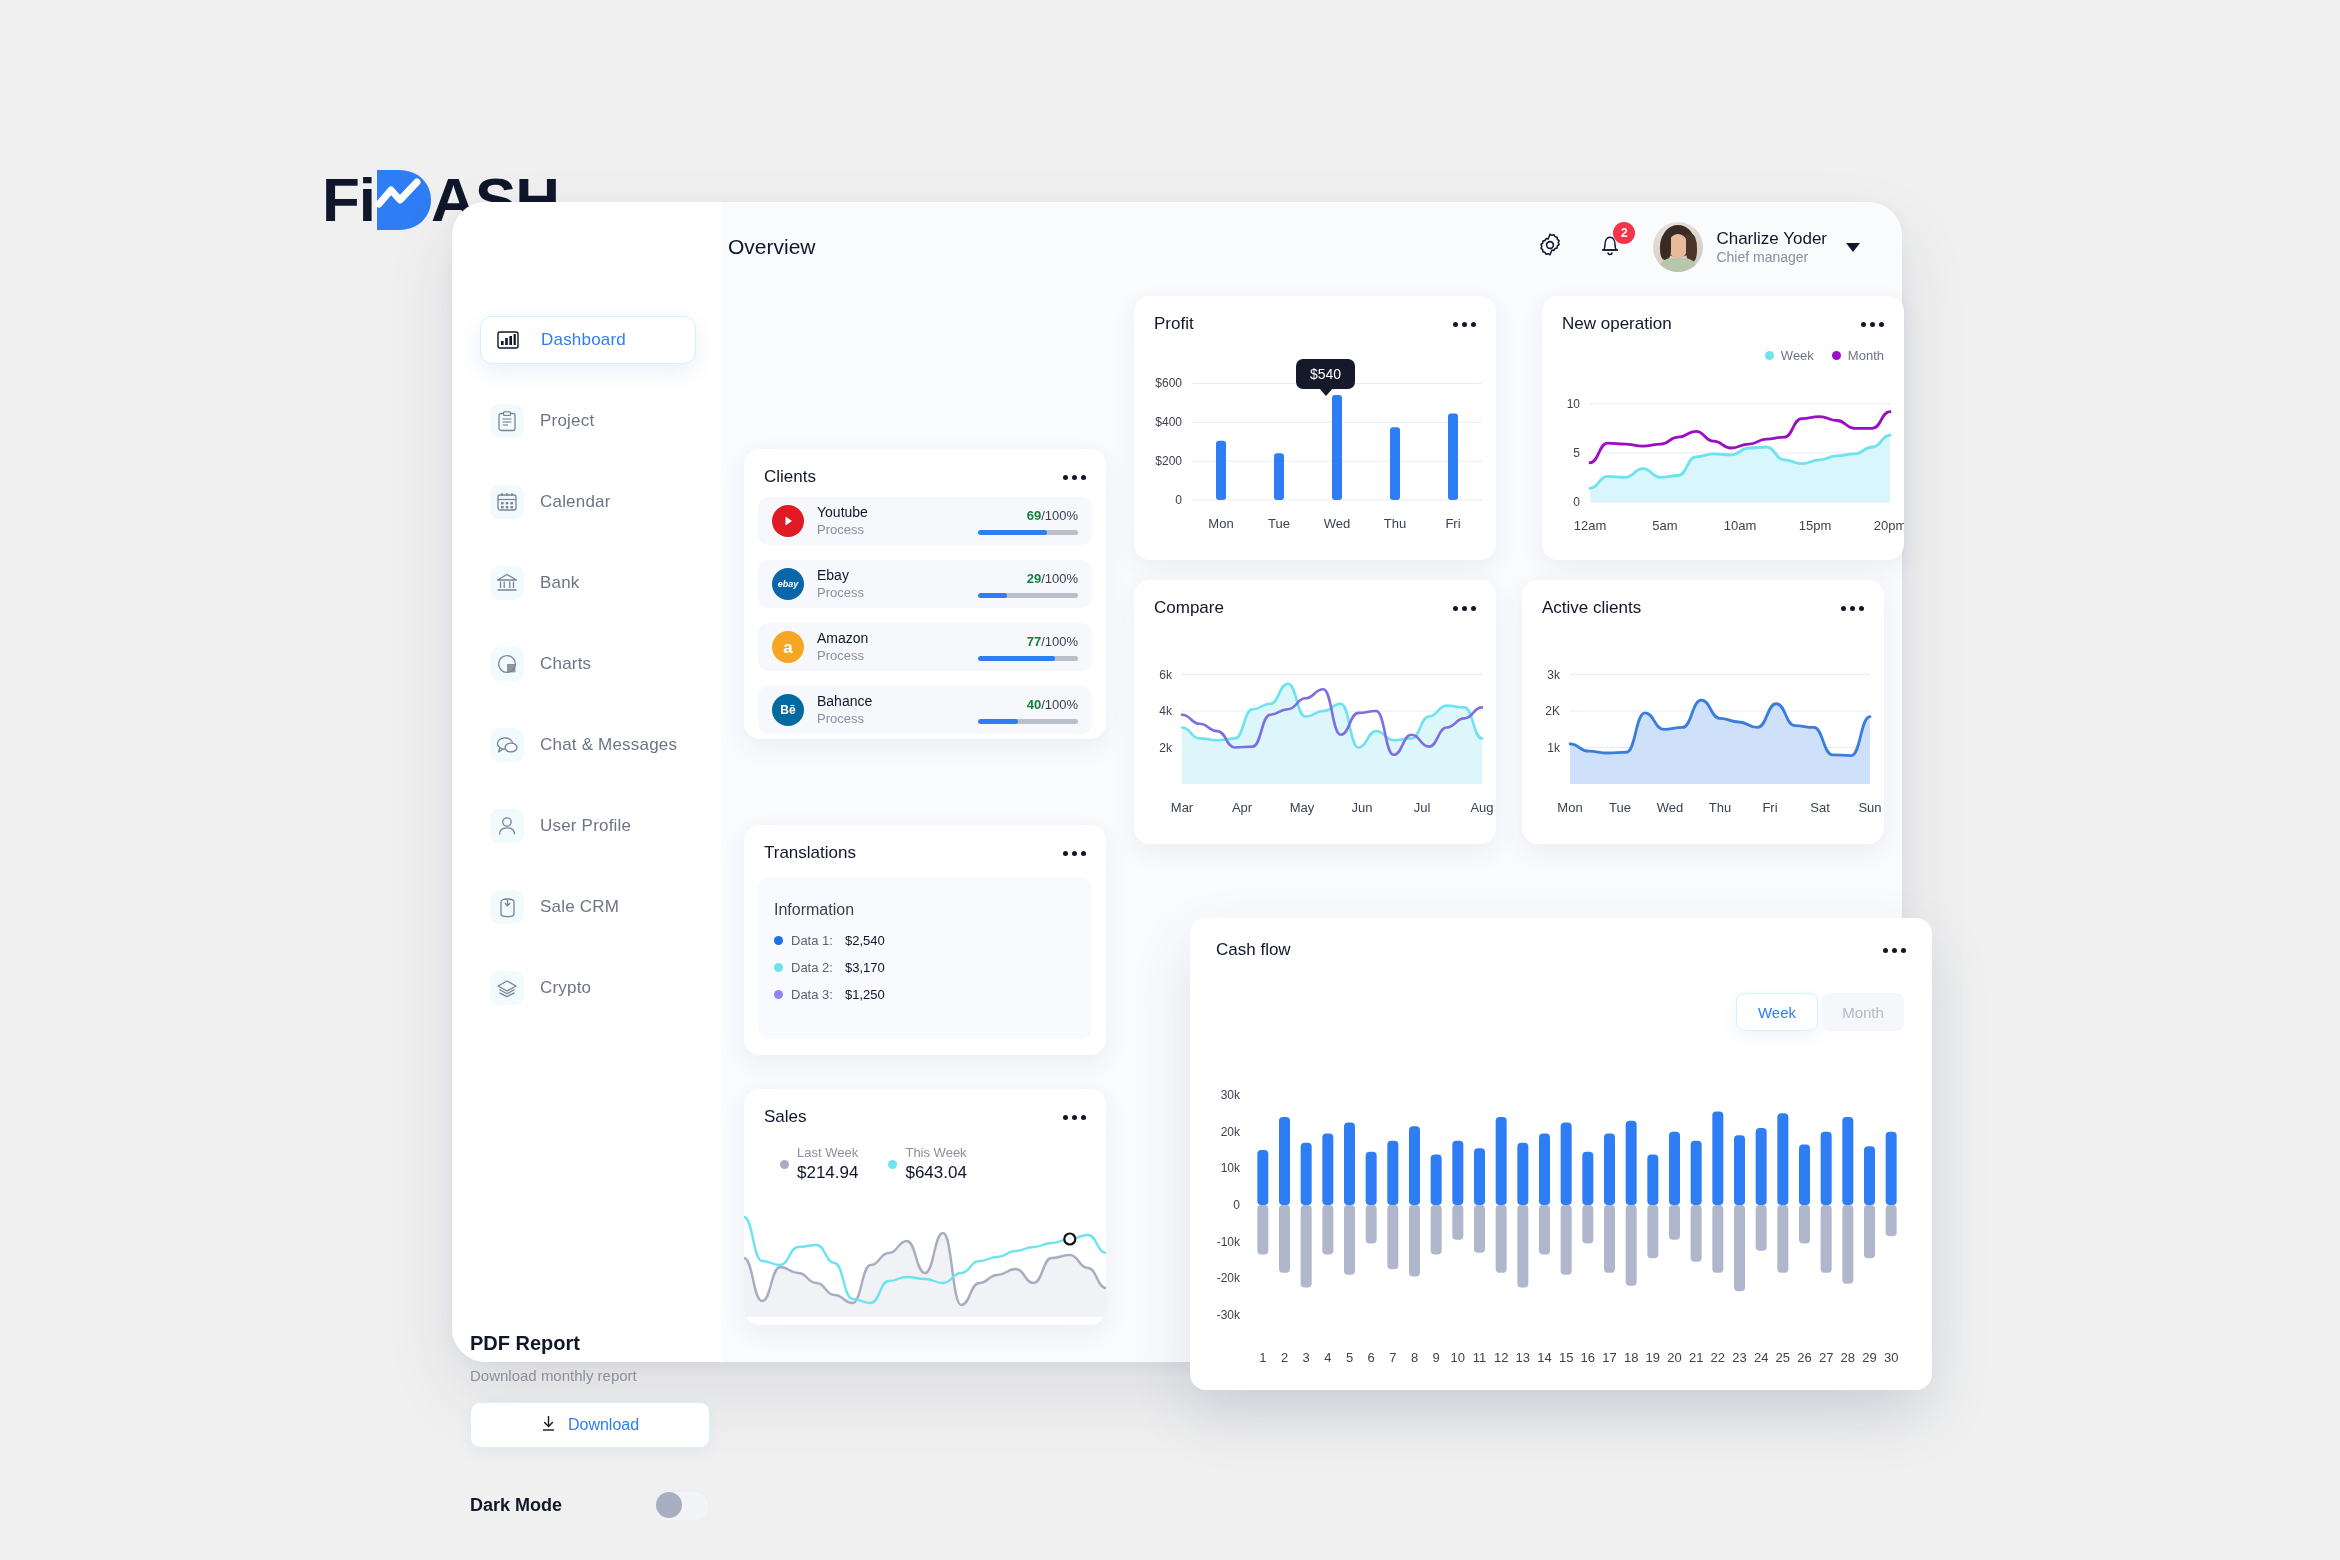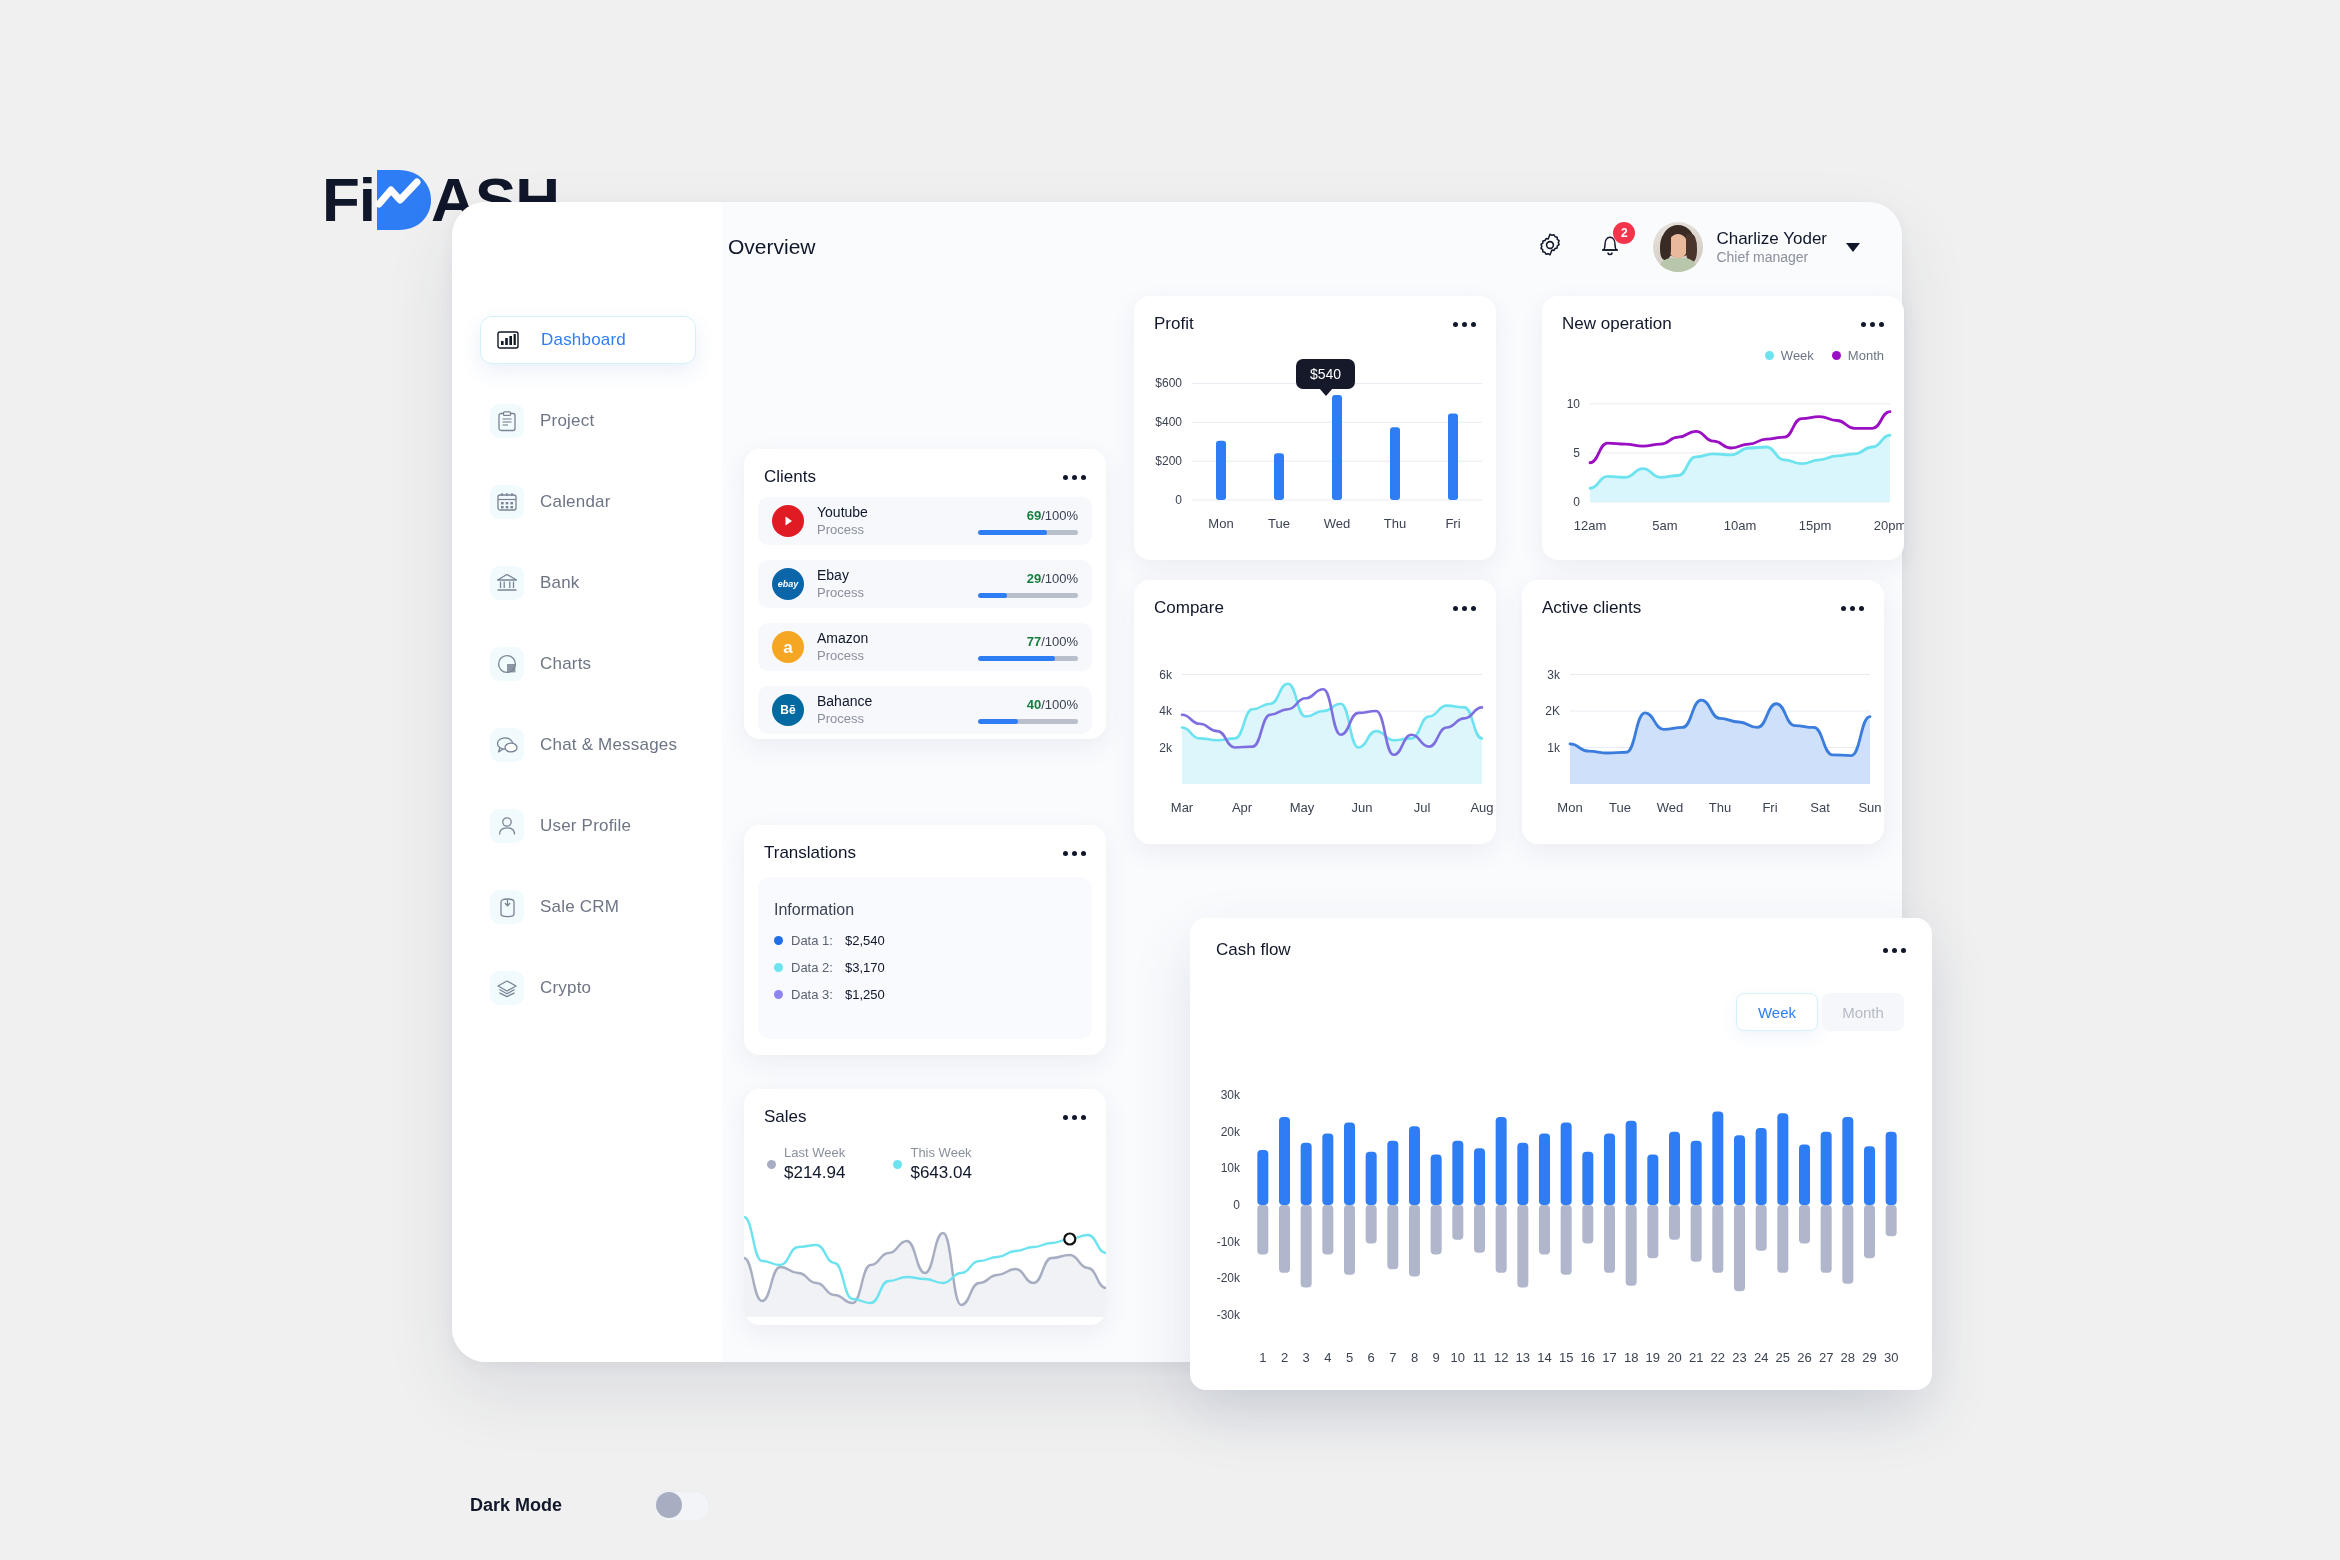--- a/index.html
+++ b/index.html
@@ -158,21 +158,21 @@
   .tr-info-title { font-size: 16px; color: #3b4252; margin-bottom: 14px; }
   .tr-legend { display: flex; align-items: center; gap: 8px; margin-bottom: 12px; font-size: 13px; color: #5b6372; }
   .tr-dot { width: 9px; height: 9px; border-radius: 50%; flex: 0 0 auto; }
   .tr-key { width: 46px; }
   .tr-val { color: #10172a; font-weight: 500; }
   .tr-donut { position: absolute; right: 18px; top: 14px; width: 132px; height: 132px; }
   .tr-center { position: absolute; inset: 0; display: flex; align-items: center; justify-content: center; font-size: 19px; font-weight: 600; color: #10172a; }
 
   
   #sales-card { left: 744px; top: 1089px; width: 362px; height: 236px; overflow: hidden; }
-  .sales-legends { position: absolute; left: 23px; top: 55px; display: flex; gap: 48px; }
+  .sales-legends { position: absolute; left: 36px; top: 55px; display: flex; gap: 30px; }
   .sl-item { display: flex; align-items: center; gap: 8px; }
   .sl-dot { width: 9px; height: 9px; border-radius: 50%; flex: 0 0 auto; }
   .sl-label { font-size: 13px; color: #8a8f9c; line-height: 1.35; }
   .sl-value { font-size: 17px; color: #10172a; line-height: 1.35; }
   .sales-chart { position: absolute; left: 0; right: 0; bottom: 8px; height: 110px; }
 
   
   #profit-card { left: 1134px; top: 296px; width: 362px; height: 264px; }
   .axis-lbl { font-size: 12px; fill: #3b4252; }
   .axis-lbl-x { font-size: 13px; fill: #3b4252; }
@@ -326,20 +326,34 @@
           <svg width="22" height="19" viewBox="0 0 22 19">
               <path d="M11 2 L20 7 L11 12 L2 7 Z" stroke="#7a8293" stroke-width="1.3" fill="none" stroke-linejoin="round"></path>
               <path d="M3.4 10.5 L11 14.7 L18.6 10.5" stroke="#7a8293" stroke-width="1.3" fill="none" stroke-linejoin="round"></path>
               <path d="M3.4 13.8 L11 17.6 L18.6 13.8" stroke="#7a8293" stroke-width="1.3" fill="none" stroke-linejoin="round"></path>
             </svg>
         </span>
         <span class="nav-label">Crypto</span>
       </div>
     </div>
 
+    <div class="pdf">
+      <div class="pdf-title">PDF Report</div>
+      <div class="pdf-sub">Download monthly report</div>
+      <div class="pdf-btn">
+        <span>
+          <svg width="15" height="17" viewBox="0 0 15 17">
+              <line x1="7.5" y1="1" x2="7.5" y2="11" stroke="#10172a" stroke-width="1.4"></line>
+              <path d="M3.6 7.6 L7.5 11.6 L11.4 7.6" stroke="#10172a" stroke-width="1.4" fill="none" stroke-linejoin="round" stroke-linecap="round"></path>
+              <line x1="2" y1="15" x2="13" y2="15" stroke="#10172a" stroke-width="1.4"></line>
+            </svg>
+        </span>
+        <span class="pdf-btn-label">Download</span>
+      </div>
+    </div>
 
     <div class="darkmode">
       <span class="dm-label">Dark Mode</span>
       <span class="dm-toggle">
           <span class="dm-knob"></span>
         </span>
     </div>
 
     <div class="topbar">
       <div class="overview-title">Overview</div>

